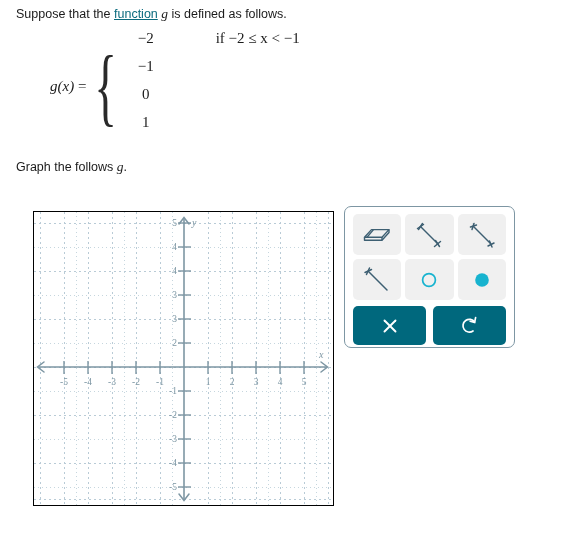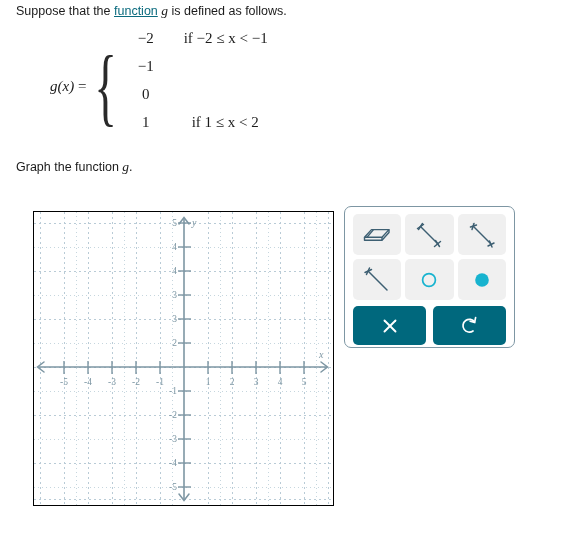--- a/index.html
+++ b/index.html
@@ -15,21 +15,21 @@
     font-family: "Liberation Sans", sans-serif;
     color: #1b1b1b;
   }
 
   
   .prompt-line {
     position: absolute;
     left: 16px;
     top: 3px;
     font-size: 12.5px;
-    line-height: 16px;
+    line-height: 22px;
     white-space: nowrap;
   }
   .prompt-line .lnk {
     color: #0b6b7e;
     text-decoration: underline;
     cursor: pointer;
   }
   .mathvar {
     font-family: "Liberation Serif", serif;
     font-style: italic;
@@ -83,21 +83,21 @@
   }
   .pw-val {
     width: 48px;
     text-align: center;
     white-space: nowrap;
   }
   .pw-cond {
     padding-left: 14px;
     white-space: nowrap;
   }
-  .pw-cond .kw { font-style: normal; }
+  .pw-cond .kw { font-style: normal; margin-left: 32px; }
 
   
   #graph-panel {
     position: absolute;
     left: 33px;
     top: 211px;
     width: 301px;
     height: 295px;
     border: 1px solid #000000;
     box-sizing: border-box;
@@ -171,27 +171,26 @@
       <span class="pw-cond"><span class="kw">if</span> <span>−2 ≤ x &lt; −1</span></span>
     </div>
     <div class="pw-row">
       <span class="pw-val">−1</span>
     </div>
     <div class="pw-row">
       <span class="pw-val">0</span>
     </div>
     <div class="pw-row">
       <span class="pw-val">1</span>
-      <span class="pw-cond" style="padding-left:22px"><span class="kw">if</span> <span>1 ≤ x &lt; 2</span></span>
     </div>
   </div>
 </div>
 
 <div class="graph-instruction">
-  <span>Graph the function </span><span class="mathvar">g</span><span>.</span>
+  <span>Graph the follows </span><span class="mathvar">g</span><span>.</span>
 </div>
 
 <div id="graph-panel">
   <svg id="graph-svg" viewBox="0 0 299 293">
     <g stroke="#c6d6de" stroke-width="1" stroke-dasharray="1 3" shape-rendering="crispEdges">
 
       <line x1="138" y1="0" x2="138" y2="293"></line>
       <line x1="186" y1="0" x2="186" y2="293"></line>
       <line x1="234" y1="0" x2="234" y2="293"></line>
       <line x1="282" y1="0" x2="282" y2="293"></line>

